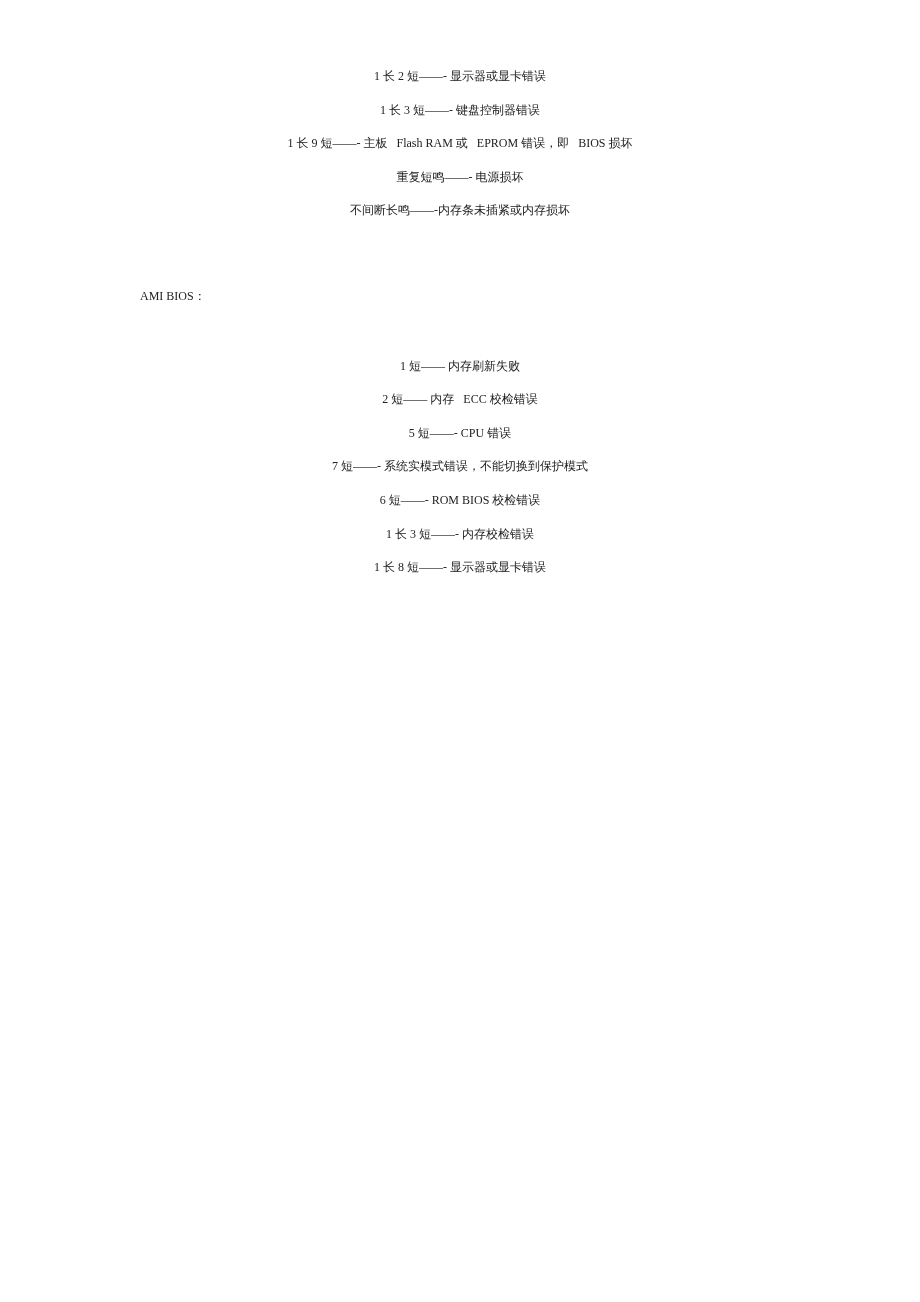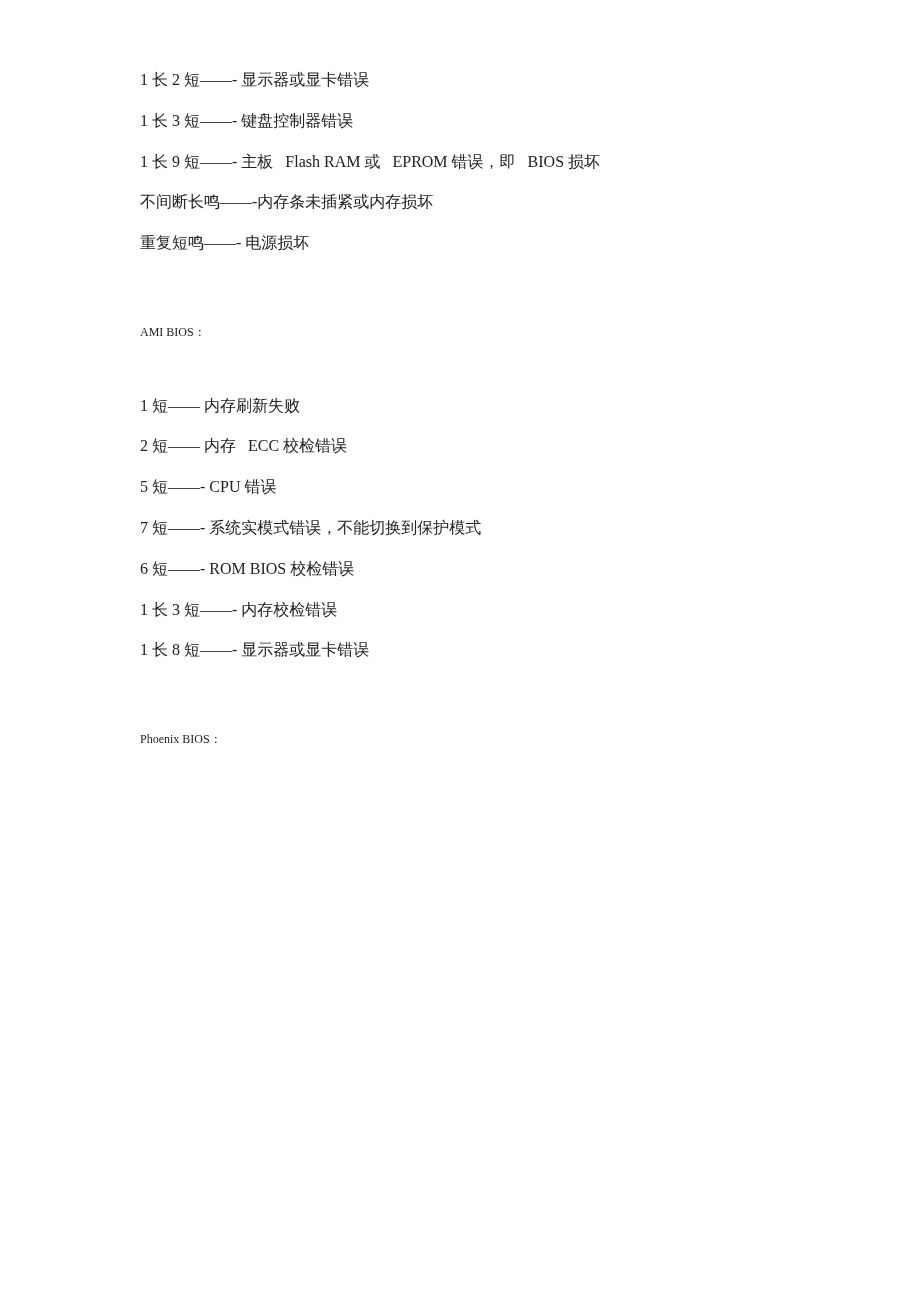--- a/index.html
+++ b/index.html
@@ -20,23 +20,24 @@
     }
 
     .content-section {
       display: flex;
       flex-direction: column;
       gap: 0;
     }
 
     .item-line {
       padding: 6px 0;
-      font-size: 16px;
+      font-size: 12px;
       color: #222222;
       white-space: pre;
+      text-align: center;
     }
 
     .section-header {
       font-size: 12px;
       color: #222222;
       padding: 6px 0;
       margin-top: 16px;
     }
 
     .spacer-lg {
@@ -44,34 +45,33 @@
     }
   </style>
 </head>
 <body>
 
 <div class="content-section">
 
   <div class="item-line">1 长 2 短——- 显示器或显卡错误</div>
   <div class="item-line">1 长 3 短——- 键盘控制器错误</div>
   <div class="item-line">1 长 9 短——- 主板   Flash RAM 或   EPROM 错误，即   BIOS 损坏</div>
+  <div class="item-line">重复短鸣——- 电源损坏</div>
   <div class="item-line">不间断长鸣——-内存条未插紧或内存损坏</div>
-  <div class="item-line">重复短鸣——- 电源损坏</div>
 
   <div class="spacer-lg"></div>
 
   <div class="section-header">AMI BIOS：</div>
 
   <div class="spacer-lg"></div>
 
   <div class="item-line">1 短—— 内存刷新失败</div>
   <div class="item-line">2 短—— 内存   ECC 校检错误</div>
   <div class="item-line">5 短——- CPU 错误</div>
   <div class="item-line">7 短——- 系统实模式错误，不能切换到保护模式</div>
   <div class="item-line">6 短——- ROM BIOS 校检错误</div>
   <div class="item-line">1 长 3 短——- 内存校检错误</div>
   <div class="item-line">1 长 8 短——- 显示器或显卡错误</div>
 
   <div class="spacer-lg"></div>
 
-  <div class="section-header">Phoenix BIOS：</div>
 
 </div>
 
 </body></html>

